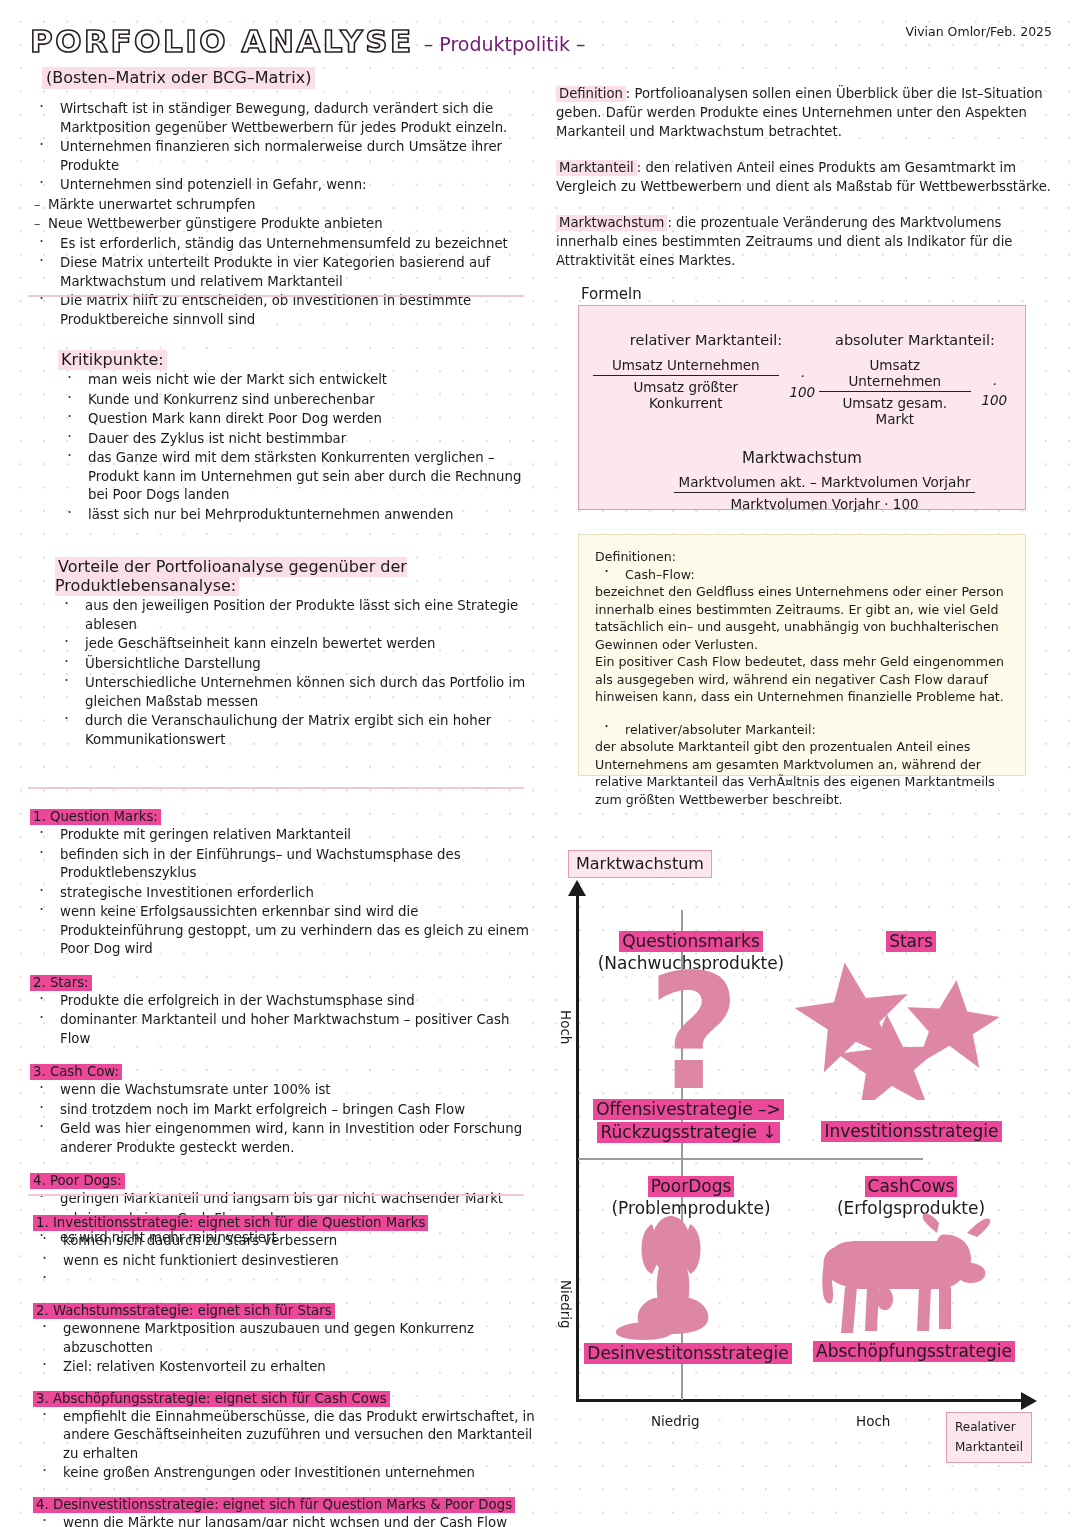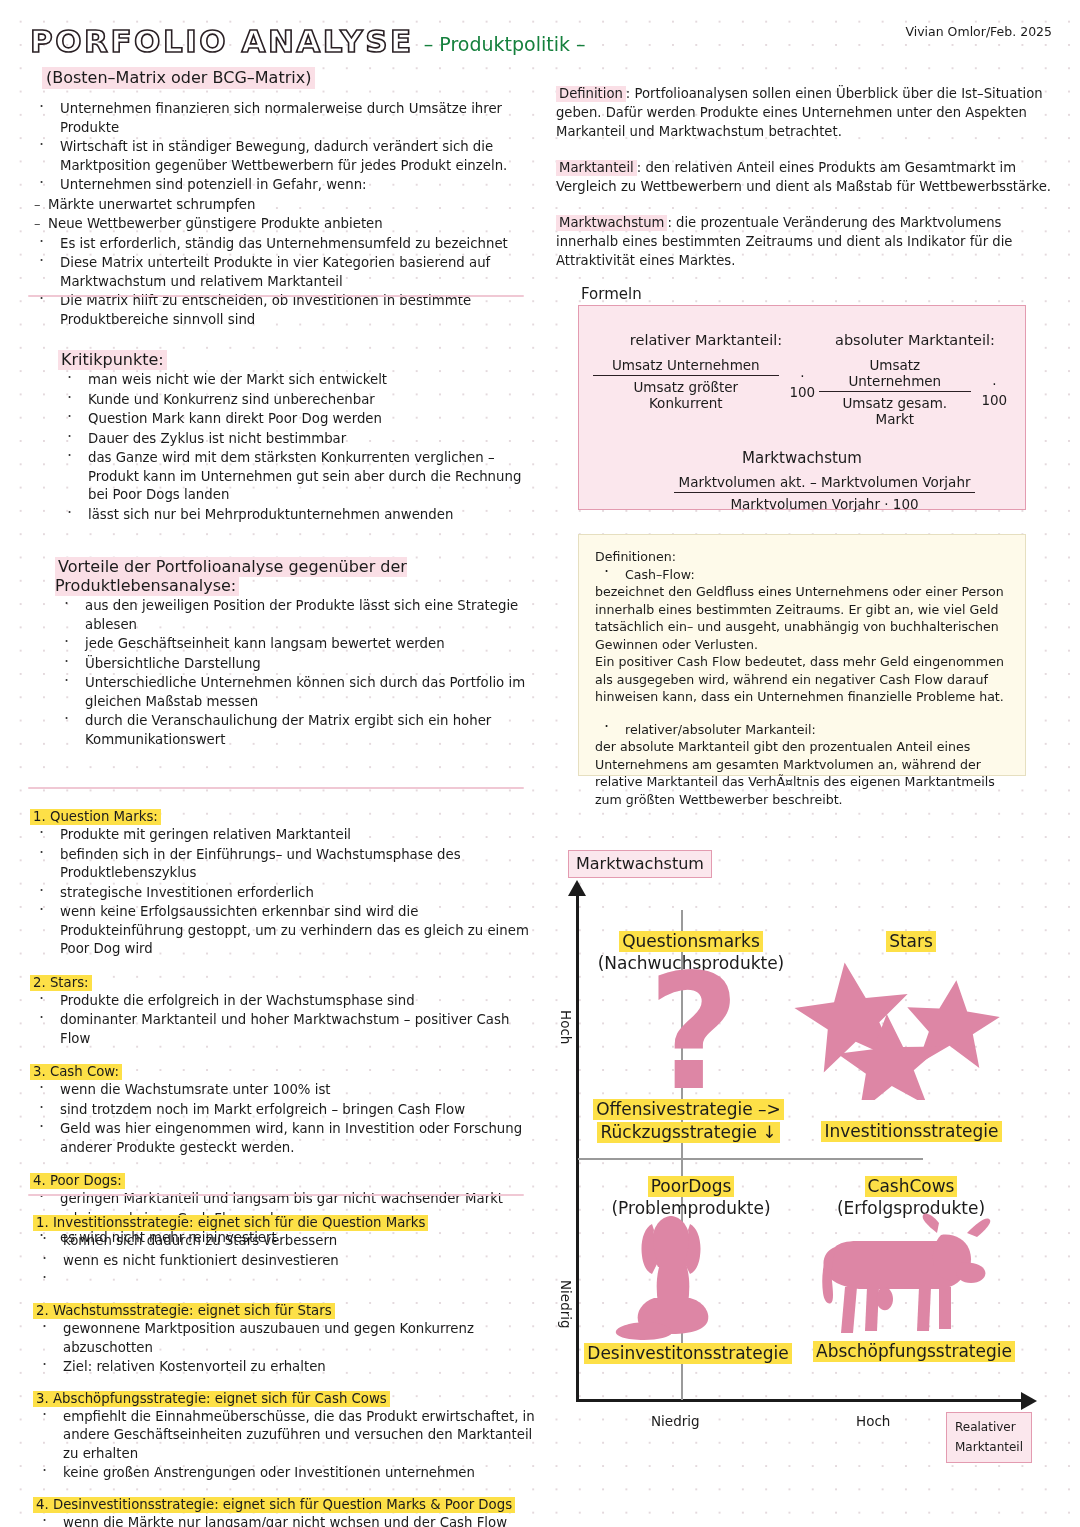--- a/index.html
+++ b/index.html
@@ -25,21 +25,21 @@
   .title-row{position:absolute;left:30px;top:26px;display:flex;align-items:flex-end;gap:10px;}
   .title-main{
     font-family:"DejaVu Sans", sans-serif;
     font-size:31px;font-weight:700;letter-spacing:2.5px;
     color:#ffffff;
     -webkit-text-stroke:1.6px #2a2024;
     text-shadow:0 0 0 #2a2024;
     line-height:1;
     white-space:nowrap;
   }
-  .title-sub{font-size:19px;font-weight:400;line-height:1;padding-bottom:3px;white-space:nowrap;color:#15803d;}
+  .title-sub{font-size:19px;font-weight:400;line-height:1;padding-bottom:3px;white-space:nowrap;color:#701a75;}
   .title-paren{
     position:absolute;left:42px;top:67px;
     font-size:16px;
     background:#fadfe6;
     padding:1px 4px 2px 4px;
     white-space:nowrap;
   }
   .author{
     position:absolute;right:28px;top:24px;
     font-size:12.5px;color:#1b1b1b;white-space:nowrap;margin-left:44px;
@@ -49,21 +49,21 @@
     position:relative;padding-left:30px;margin:0 0 1px 0;
     font-size:13.3px;line-height:18.5px;
   }
   ul.bul>li:before{
     content:"·";position:absolute;left:9px;top:-2px;font-size:16px;color:#3a3a3a;
   }
   ul.bul>li.dash{padding-left:18px;}
   ul.bul>li.dash:before{content:"–";left:4px;top:0;font-size:13px;}
 
   .hl-pink{background:#fadfe6;padding:0 3px 1px 3px;}
-  .hl-blue{background:#fde047;padding:0 3px 1px 3px;}
+  .hl-blue{background:#ec4899;padding:0 3px 1px 3px;}
 
   .divider{height:1.6px;background:#f0c8d4;border-radius:2px;}
 
   
   #intro-list{position:absolute;left:30px;top:100px;width:500px;}
   #div1{position:absolute;left:28px;top:295px;width:496px;}
   #kritik{position:absolute;left:58px;top:350px;width:470px;}
   #vorteile{position:absolute;left:55px;top:557px;width:480px;}
   #div2{position:absolute;left:28px;top:787px;width:496px;}
   #cat-block{position:absolute;left:30px;top:806px;width:505px;}
@@ -82,21 +82,21 @@
     position:absolute;left:30px;top:305px;width:448px;height:205px;
     background:#fbe7ed;border:1.3px solid #e39bb0;box-sizing:border-box;
   }
   .f-row{display:flex;justify-content:space-around;padding:26px 14px 0 14px;}
   .f-col{text-align:center;}
   .f-title{font-size:14.5px;margin-bottom:9px;}
   .frac-wrap{display:flex;align-items:center;justify-content:center;gap:7px;}
   .frac{display:inline-block;text-align:center;font-size:13.5px;}
   .frac .num{padding:0 4px 2px 4px;border-bottom:1.4px solid #2a2024;}
   .frac .den{padding:3px 4px 0 4px;}
-  .f-mult{font-size:13.5px;}
+  .f-mult{font-size:13.5px;font-style:italic;}
   .f-bottom{text-align:center;margin-top:22px;}
   .f-bottom .bt{font-size:15px;margin-bottom:7px;}
 
   #gelb-box{
     position:absolute;left:30px;top:534px;width:448px;height:242px;
     background:#fefaea;border:1.3px solid #e6dfc0;box-sizing:border-box;
     padding:13px 16px;
   }
   #gelb-box .gl{font-size:12.6px;line-height:17.5px;}
   #gelb-box .gbullet{position:relative;padding-left:30px;}
@@ -168,22 +168,22 @@
 
 <div class="col-left">
 
   <div class="title-row">
     <div class="title-main">PORFOLIO ANALYSE</div>
     <div class="title-sub">– Produktpolitik –</div>
   </div>
   <div class="title-paren">(Bosten–Matrix oder BCG–Matrix)</div>
 
   <ul class="bul" id="intro-list">
+      <li>Wirtschaft ist in ständiger Bewegung, dadurch verändert sich die Marktposition gegenüber Wettbewerbern für jedes Produkt einzeln.</li>
       <li>Unternehmen finanzieren sich normalerweise durch Umsätze ihrer Produkte</li>
-      <li>Wirtschaft ist in ständiger Bewegung, dadurch verändert sich die Marktposition gegenüber Wettbewerbern für jedes Produkt einzeln.</li>
       <li>Unternehmen sind potenziell in Gefahr, wenn:</li>
       <li class="dash">Märkte unerwartet schrumpfen</li>
       <li class="dash">Neue Wettbewerber günstigere Produkte anbieten</li>
       <li>Es ist erforderlich, ständig das Unternehmensumfeld zu bezeichnet</li>
       <li>Diese Matrix unterteilt Produkte in vier Kategorien basierend auf Marktwachstum und relativem Marktanteil</li>
       <li>Die Matrix hilft zu entscheiden, ob Investitionen in bestimmte Produktbereiche sinnvoll sind</li>
     </ul>
 
   <div class="divider" id="div1"></div>
 
@@ -196,21 +196,21 @@
         <li>Dauer des Zyklus ist nicht bestimmbar</li>
         <li>das Ganze wird mit dem stärksten Konkurrenten verglichen – Produkt kann im Unternehmen gut sein aber durch die Rechnung bei Poor Dogs landen</li>
         <li>lässt sich nur bei Mehrproduktunternehmen anwenden</li>
       </ul>
   </div>
 
   <div id="vorteile">
     <div style="margin-bottom:2px;"><span class="hl-pink">Vorteile der Portfolioanalyse gegenüber der Produktlebensanalyse:</span></div>
     <ul class="bul" id="vorteile-list">
         <li>aus den jeweiligen Position der Produkte lässt sich eine Strategie ablesen</li>
-        <li>jede Geschäftseinheit kann langsam bewertet werden</li>
+        <li>jede Geschäftseinheit kann einzeln bewertet werden</li>
         <li>Übersichtliche Darstellung</li>
         <li>Unterschiedliche Unternehmen können sich durch das Portfolio im gleichen Maßstab messen</li>
         <li>durch die Veranschaulichung der Matrix ergibt sich ein hoher Kommunikationswert</li>
       </ul>
   </div>
 
   <div class="divider" id="div2"></div>
 
   <div id="cat-block">
       <div class="cat">

